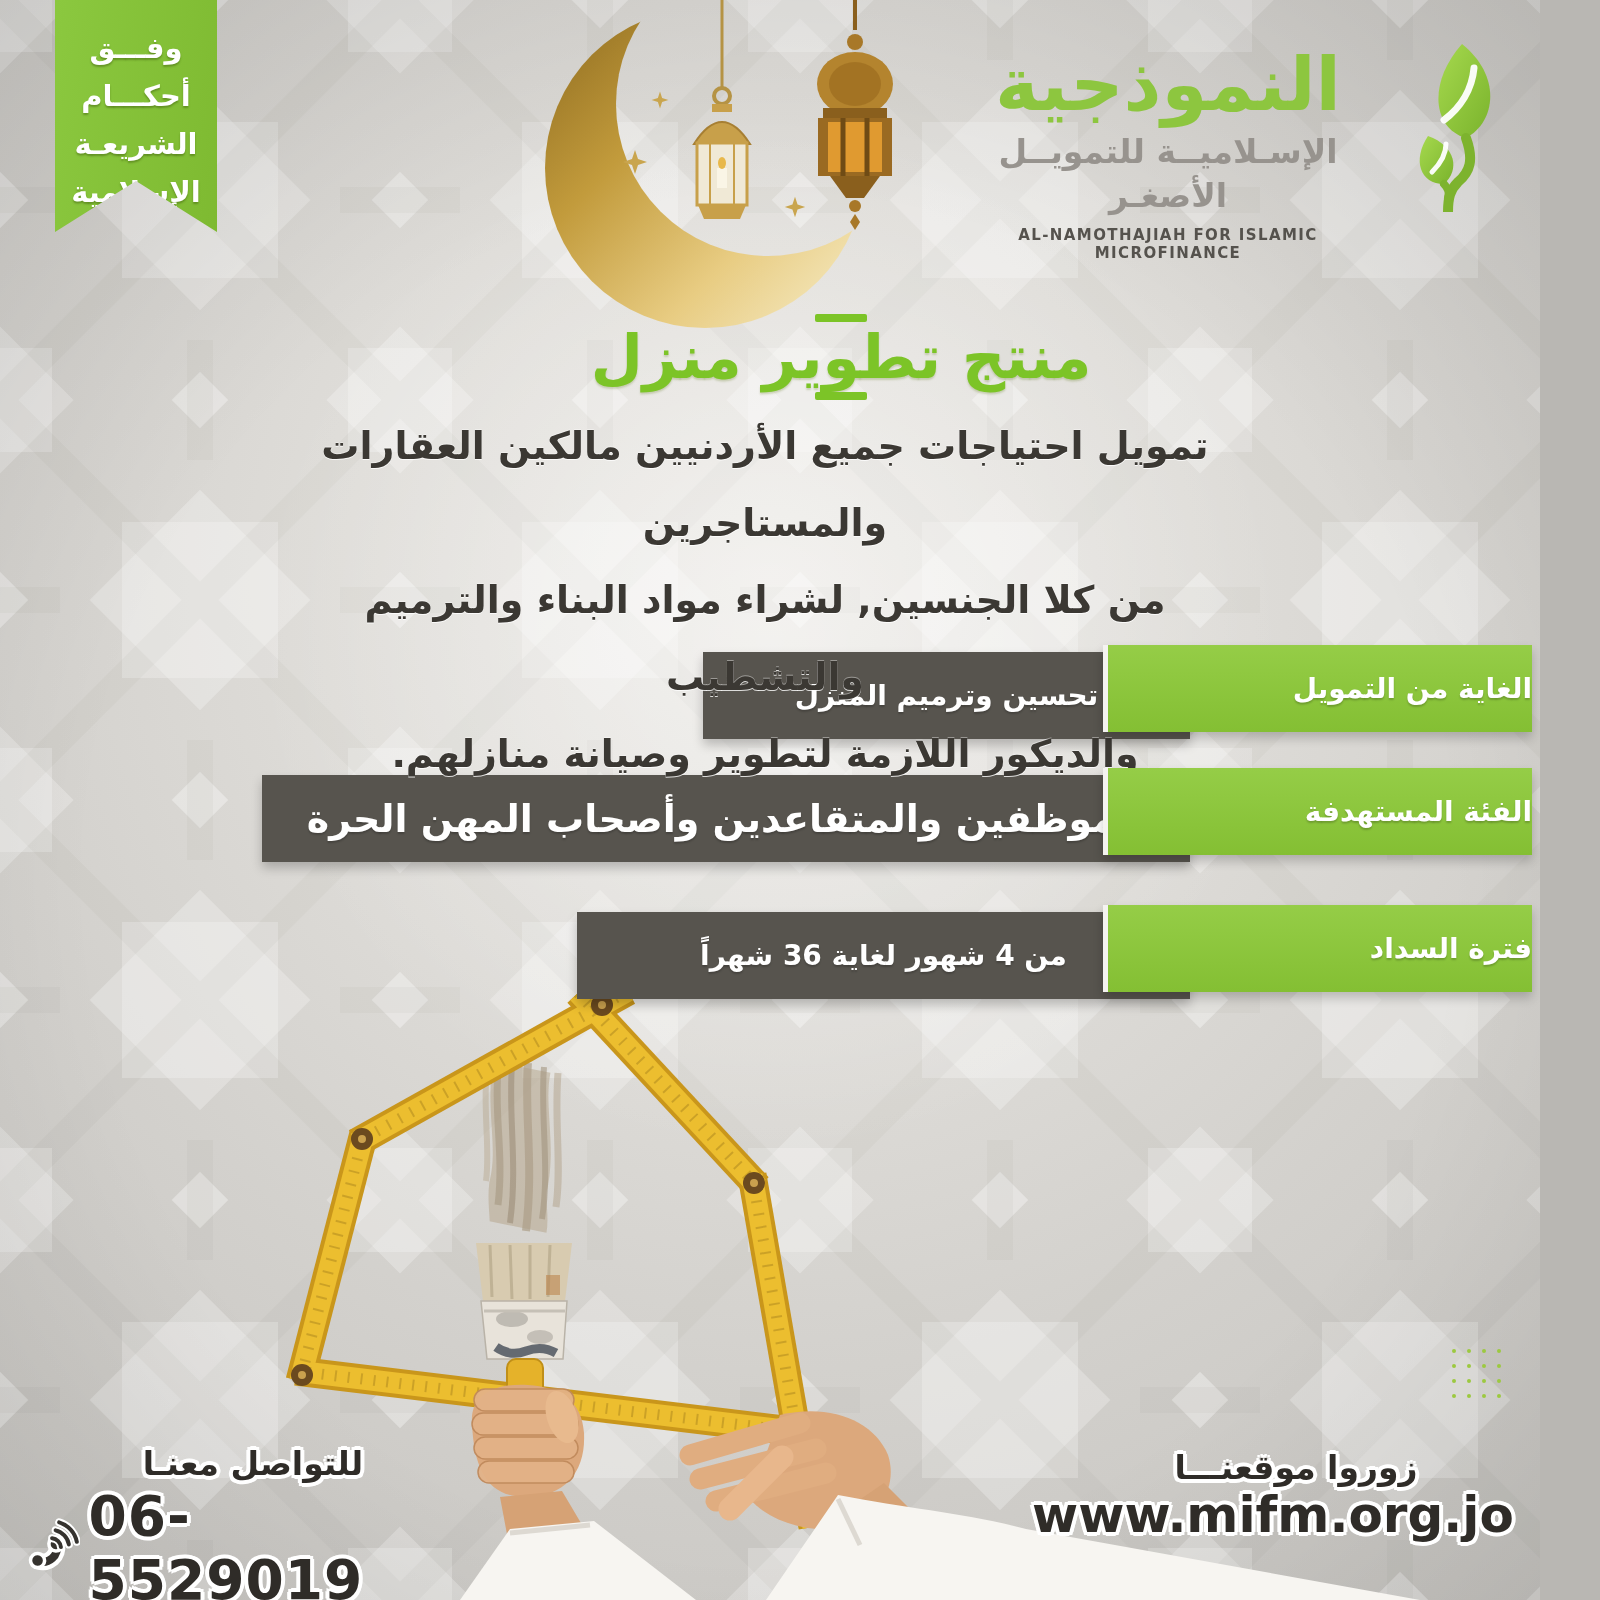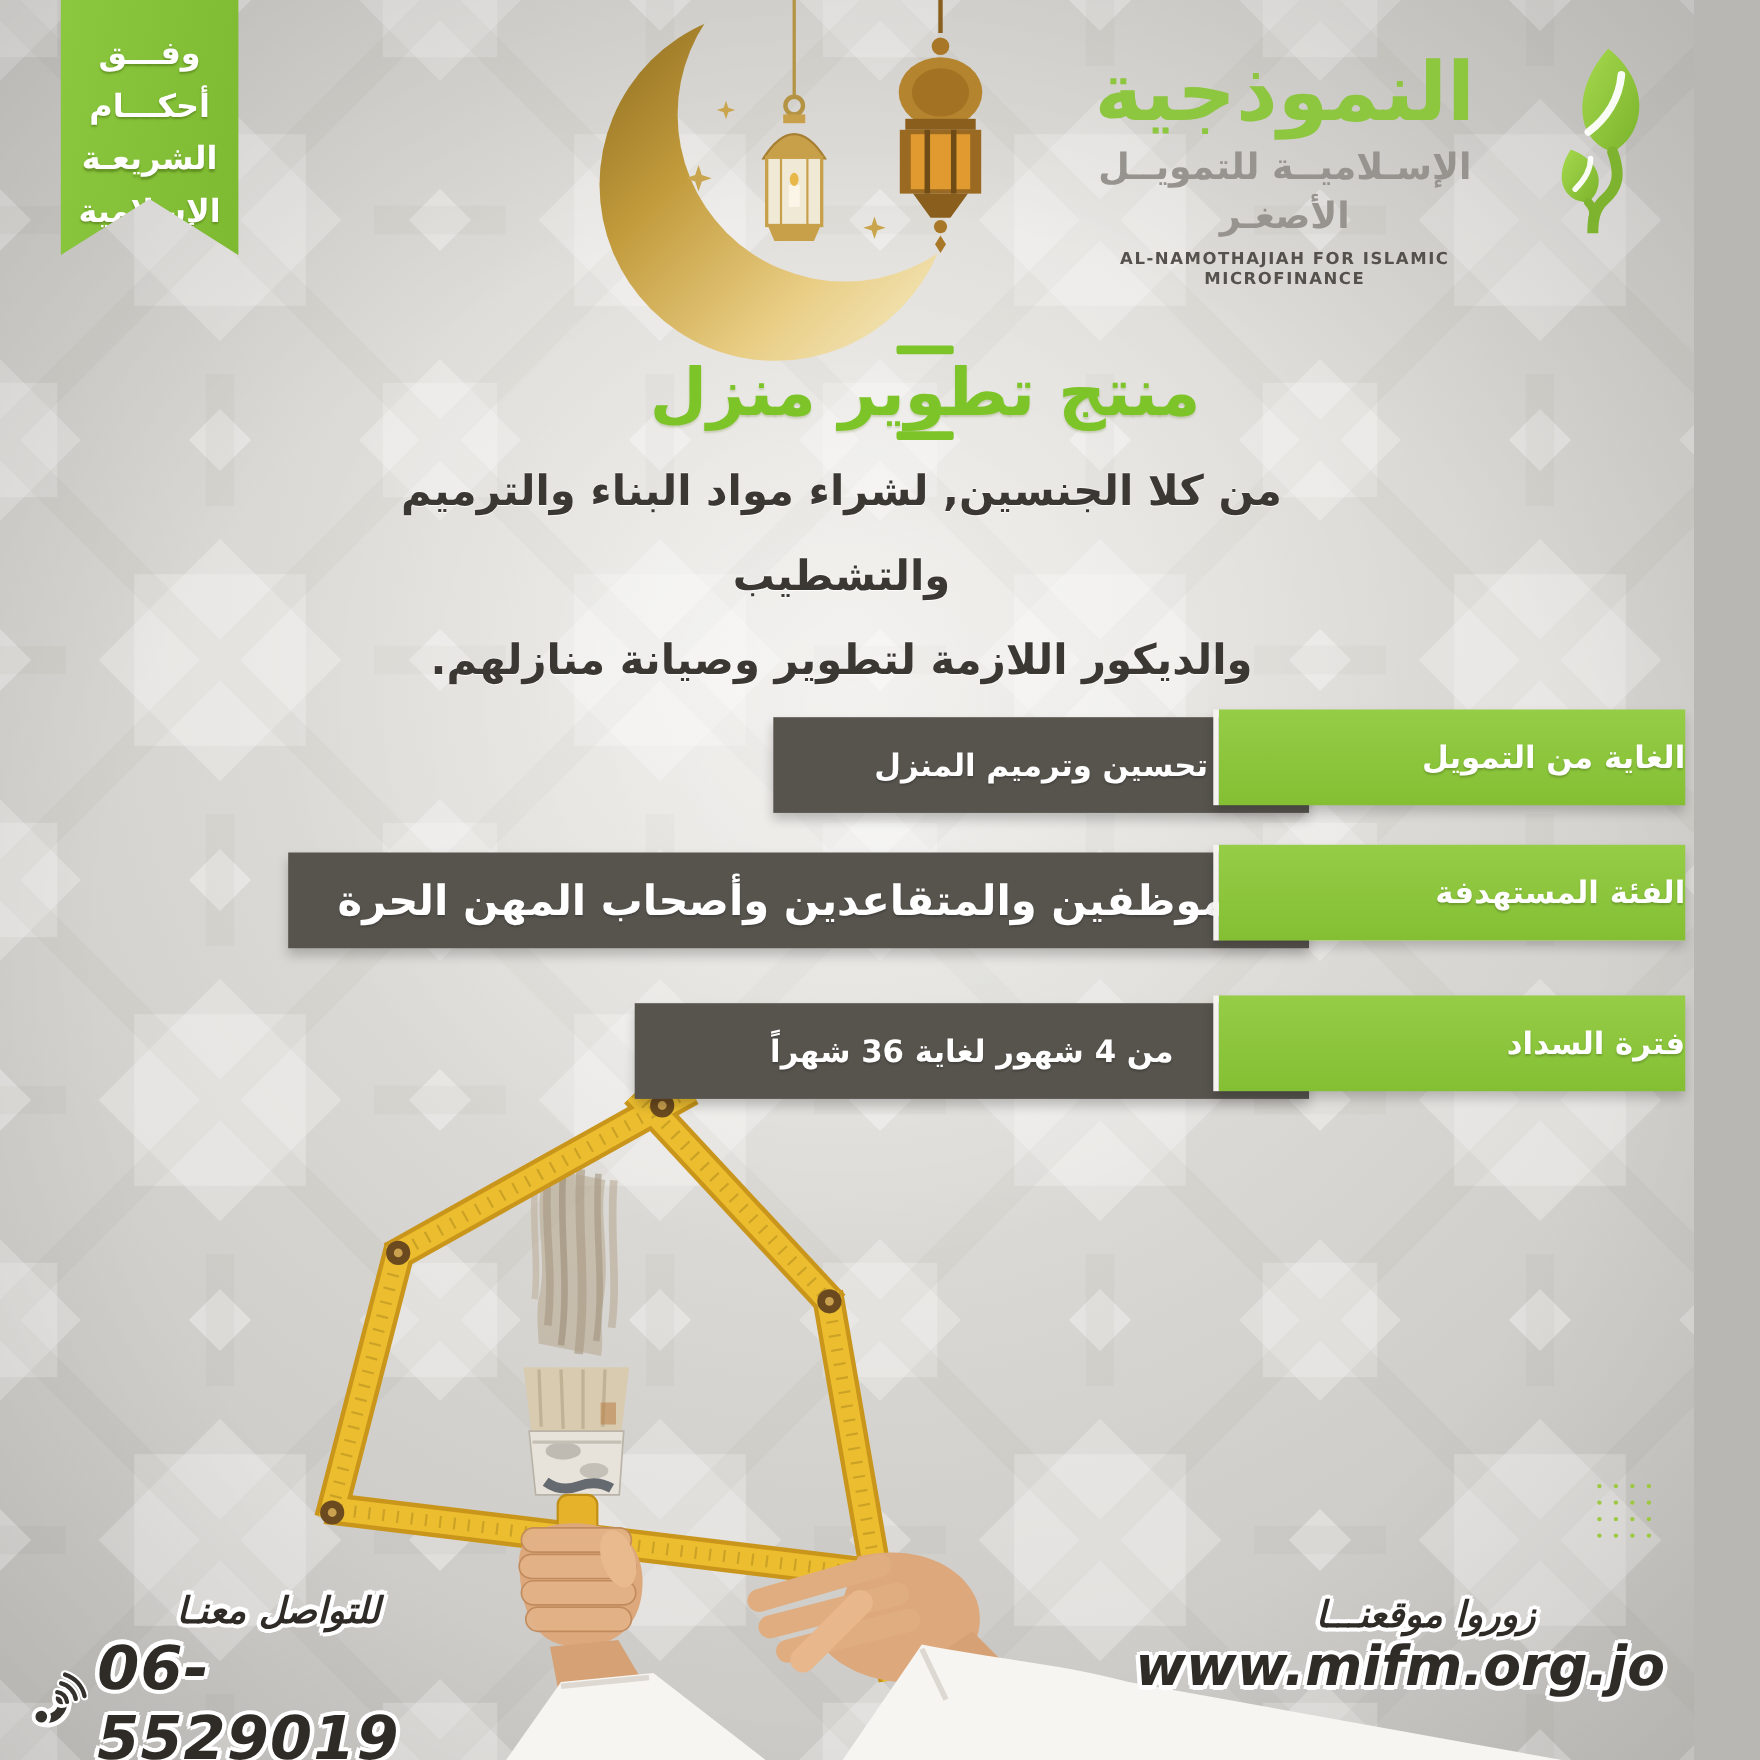--- a/index.html
+++ b/index.html
@@ -65,21 +65,21 @@
   #g2{top:768px;} #v2{top:775px;left:262px;width:928px;}
   #g3{top:905px;} #v3{top:912px;left:577px;width:613px;}
   #v2 span{font-size:38px;}
 
   
   #dots{left:1452px;top:1349px;z-index:3;display:grid;grid-template-columns:repeat(4,4px);gap:11px;}
   #dots i{width:4px;height:4px;border-radius:50%;background:#9cc940;display:block;}
 
   
   .ow{text-shadow:-3px -3px 0 #fff,3px -3px 0 #fff,-3px 3px 0 #fff,3px 3px 0 #fff,
-      0 -4px 0 #fff,0 4px 0 #fff,-4px 0 0 #fff,4px 0 0 #fff;font-style:italic;}
+      0 -4px 0 #fff,0 4px 0 #fff,-4px 0 0 #fff,4px 0 0 #fff;}
   #contactLabel{left:88px;top:1444px;width:330px;z-index:6;text-align:center;direction:rtl;
     color:#2f2c28;font-size:33px;font-weight:bold;}
   #phoneRow{left:22px;top:1484px;width:400px;z-index:6;display:flex;align-items:center;gap:8px;direction:ltr;}
   #phoneNumber{color:#2f2c28;font-size:55px;font-weight:bold;letter-spacing:1px;}
   #siteLabel{left:1128px;top:1448px;width:336px;z-index:6;text-align:center;direction:rtl;
     color:#2f2c28;font-size:33px;font-weight:bold;}
   #siteRow{left:1018px;top:1486px;width:480px;z-index:6;display:flex;align-items:center;gap:14px;direction:ltr;}
   #siteUrl{color:#2f2c28;font-size:50px;font-weight:bold;}
 </style>
 </head>
@@ -216,20 +216,21 @@
     </div>
   </div>
 
   <div id="titleRow" class="abs">
     <span class="tdash"></span>
     <span id="title">منتج تطوير منزل</span>
     <span class="tdash"></span>
   </div>
 
   <div id="para" class="abs">
+    <div>تمويل احتياجات جميع الأردنيين مالكين العقارات والمستاجرين</div>
     <div>من كلا الجنسين, لشراء مواد البناء والترميم والتشطيب</div>
     <div>والديكور اللازمة لتطوير  وصيانة منازلهم.</div>
   </div>
 
   <div id="g1" class="gbox">
     <span>الغاية من التمويل</span>
     </div>
   <div id="v1" class="vbox">
     <span>تحسين وترميم المنزل</span>
     </div>

